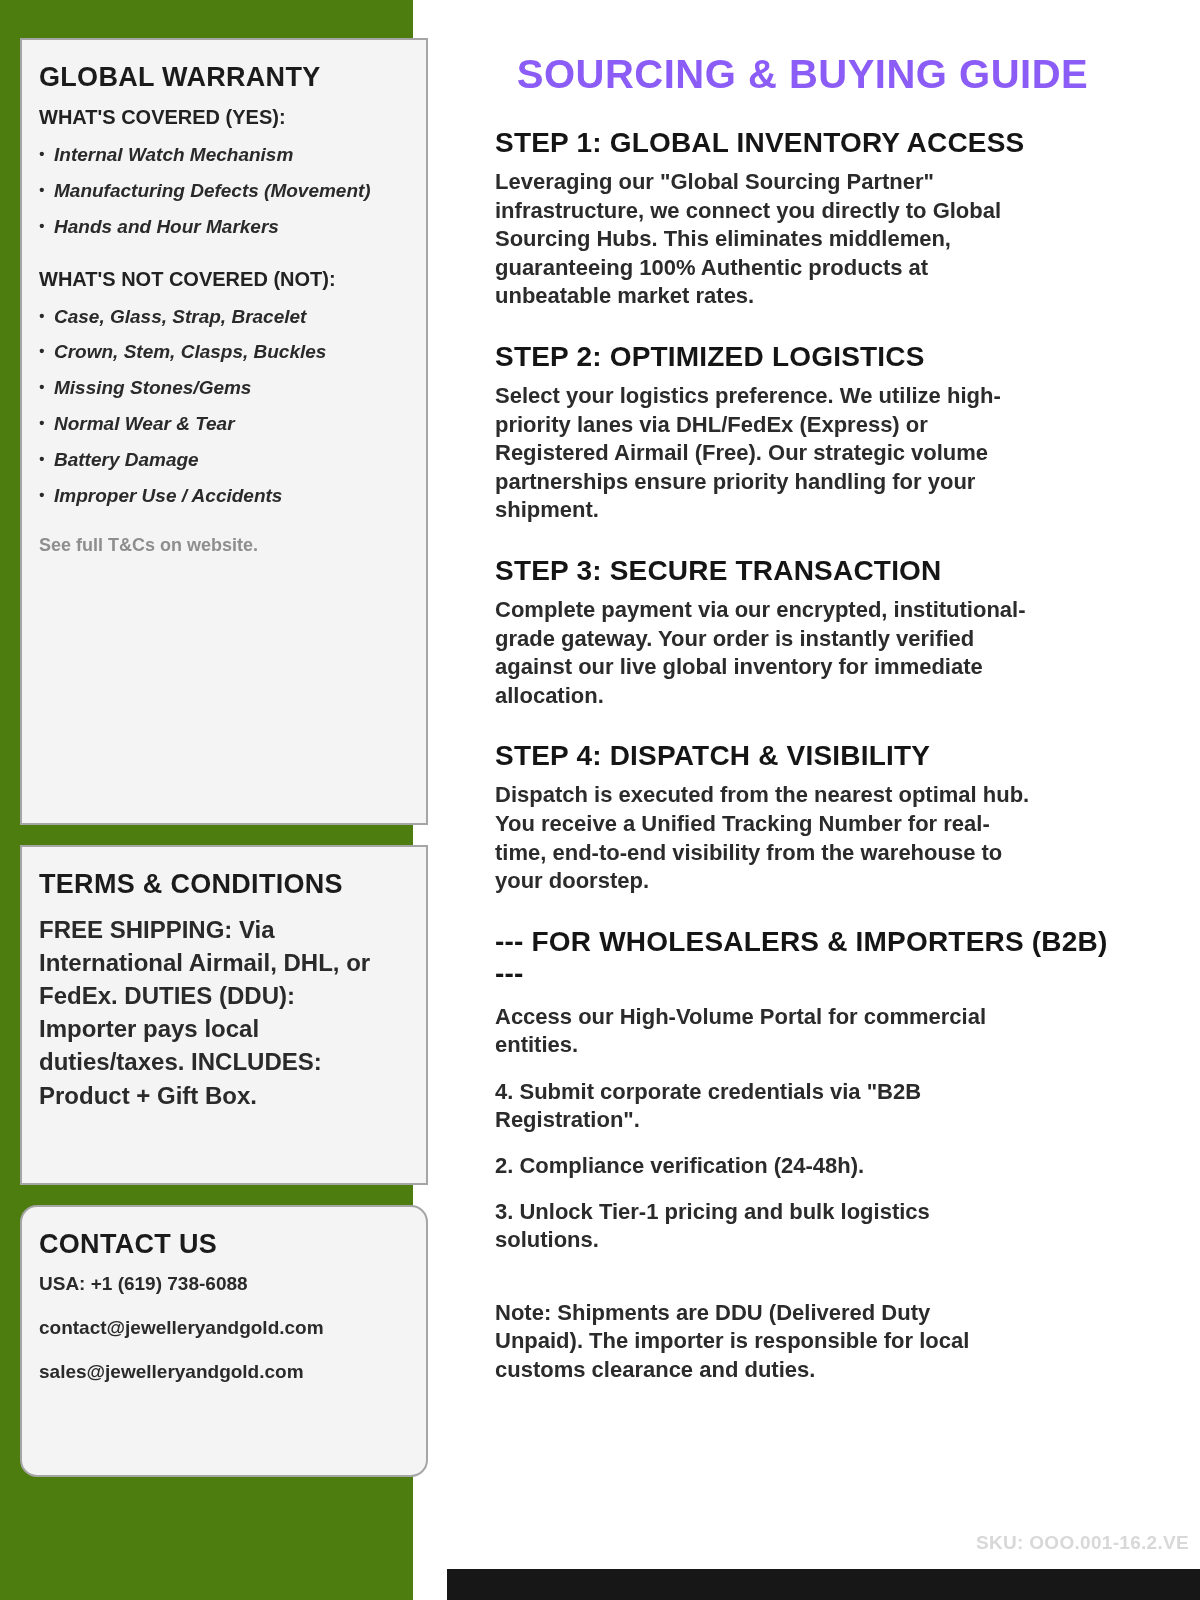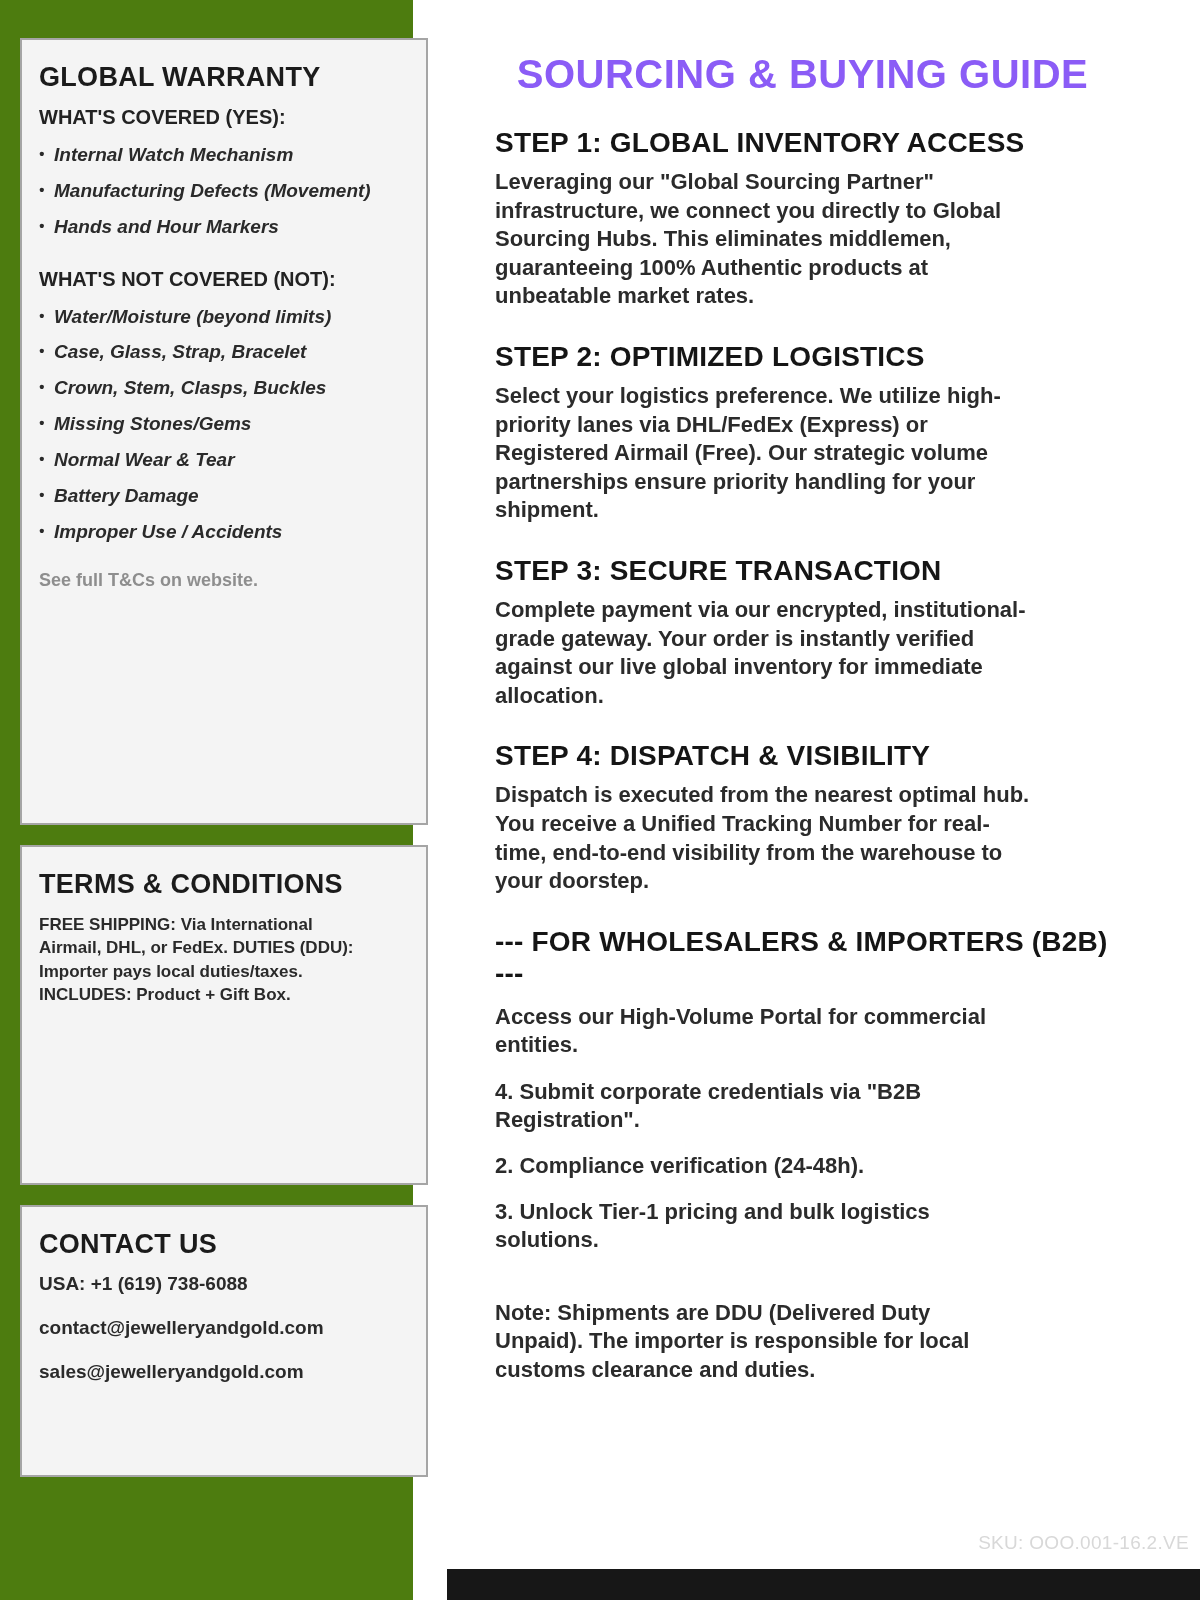--- a/index.html
+++ b/index.html
@@ -24,21 +24,21 @@
   .card {
     position: absolute;
     left: 20px;
     width: 408px;
     background: #f4f4f4;
     border: 2px solid #a5a5a5;
     padding: 22px 17px;
   }
   .card-warranty { top: 38px;  height: 787px; }
   .card-terms    { top: 845px; height: 340px; }
-  .card-contact  { top: 1205px; height: 272px; }
+  .card-contact  { top: 1205px; height: 272px; border-radius: 17px; }
 
   .card h2 {
     font-size: 27px;
     font-weight: 800;
     color: #1b1b1b;
     letter-spacing: .3px;
     margin-bottom: 13px;
   }
   .card h3 {
     font-size: 20px;
@@ -68,21 +68,21 @@
   }
 
   .footnote {
     margin-top: 28px;
     font-size: 18px;
     font-weight: 700;
     color: #8e8e8e;
   }
 
   .terms-body {
-    font-size: 17px;
+    font-size: 24px;
     font-weight: 700;
     color: #2a2a2a;
     line-height: 1.38;
     max-width: 340px;
   }
 
   .contact-line {
     font-size: 19px;
     font-weight: 700;
     color: #2a2a2a;
@@ -132,21 +132,21 @@
   .b2b-intro { margin-bottom: 18px; }
   .b2b-item  { margin-bottom: 17px; }
   .b2b-note  { margin-top: 44px; max-width: 482px; }
 
   
   .sku {
     position: absolute;
     right: 11px;
     top: 1532px;
     font-size: 19px;
-    font-weight: 400;
+    font-weight: 700;
     color: #d8d8d8;
     letter-spacing: .3px;
   }
   .footer-bar {
     position: absolute;
     left: 447px;
     right: 0;
     bottom: 0;
     height: 31px;
     background: #171717;
@@ -162,21 +162,20 @@
     <section class="card card-warranty">
       <h2>GLOBAL WARRANTY</h2>
       <h3>WHAT'S COVERED (YES):</h3>
       <ul class="blist">
         <li>Internal Watch Mechanism</li>
         <li>Manufacturing Defects (Movement)</li>
         <li>Hands and Hour Markers</li>
       </ul>
       <h3 class="sub-gap">WHAT'S NOT COVERED (NOT):</h3>
       <ul class="blist">
-        <li>Water/Moisture (beyond limits)</li>
         <li>Case, Glass, Strap, Bracelet</li>
         <li>Crown, Stem, Clasps, Buckles</li>
         <li>Missing Stones/Gems</li>
         <li>Normal Wear &amp; Tear</li>
         <li>Battery Damage</li>
         <li>Improper Use / Accidents</li>
       </ul>
       <p class="footnote">See full T&amp;Cs on website.</p>
     </section>
 

